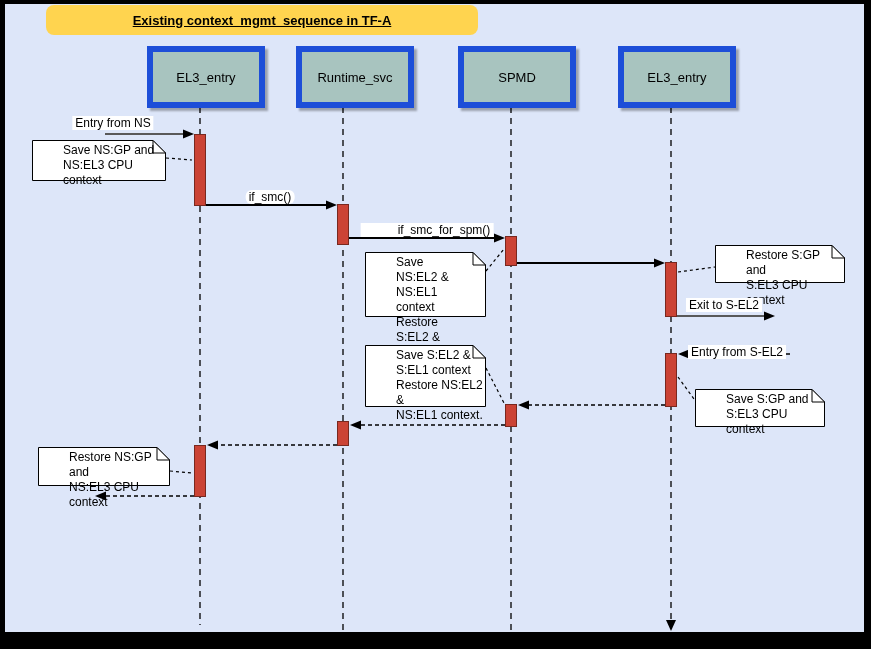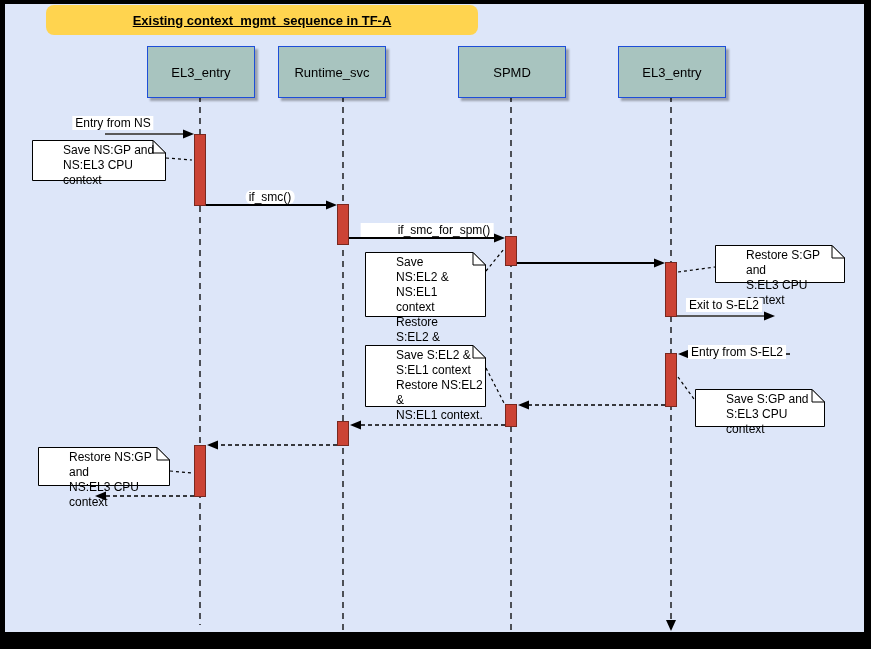--- a/index.html
+++ b/index.html
@@ -1,21 +1,21 @@
 <!DOCTYPE html>
 <html><head>
 <meta charset="utf-8">
 <style>
   html,body{margin:0;padding:0;}
   body{font-family:"Liberation Sans","DejaVu Sans",sans-serif;}
   #stage{position:relative;width:871px;height:649px;background:#000;overflow:hidden;}
   #panel{position:absolute;z-index:0;}
   #lines-svg{position:absolute;left:0;top:0;z-index:1;pointer-events:none;}
   .participant{position:absolute;z-index:2;display:flex;align-items:center;justify-content:center;
-    font-size:13px;color:#000;border:1px solid #1d4ed8;
+    font-size:13px;color:#000;border:6px solid #1d4ed8;
     box-shadow:3px 3px 2px rgba(0,0,0,0.3);}
   .activation{position:absolute;z-index:3;}
   .note{position:absolute;z-index:4;}
   .note-text{position:absolute;left:4px;top:3px;right:2px;font-size:12px;line-height:15px;
     color:#000;white-space:pre-line;margin-left:27px;}
   .msg-label{position:absolute;z-index:5;transform:translateX(-50%);font-size:12px;line-height:14px;
     color:#000;background:#fff;padding:0 3px;white-space:nowrap;}
   .title-banner{position:absolute;z-index:5;display:flex;align-items:center;justify-content:center;
     font-size:13px;font-weight:bold;color:#000;border-radius:8px;text-decoration:underline;}
 </style>
@@ -57,21 +57,21 @@
       <line x1="194" y1="496" x2="106" y2="496" stroke="#000000" stroke-width="1.3" stroke-dasharray="4,3"></line>
       <polygon points="95,496 106,491.5 106,500.5" fill="#000000"></polygon>
     </svg>
   <div class="title-banner" style="left: 46px; top: 5px; width: 432px; height: 30px; background: rgb(255, 212, 79);">Existing context_mgmt_sequence in TF-A</div>
 <div class="msg-label" style="left: 113px; top: 116px;">Entry from NS</div>
     <div class="msg-label" style="left: 270px; top: 190px; border-radius: 6px;">if_smc()</div>
     <div class="msg-label" style="left: 427px; top: 223px; padding-left: 37px;">if_smc_for_spm()</div>
     <div class="msg-label" style="left: 724px; top: 298px; text-align: center;">Exit to S-EL2</div>
     <div class="msg-label" style="left: 737px; top: 345px;">Entry from S-EL2</div>
     <div class="participant" style="left: 147px; top: 46px; width: 106px; height: 50px; background: rgb(168, 196, 191);">EL3_entry</div>
-    <div class="participant" style="left: 278px; top: 46px; width: 106px; height: 50px; background: rgb(168, 196, 191);">Runtime_svc</div>
+    <div class="participant" style="left: 296px; top: 46px; width: 106px; height: 50px; background: rgb(168, 196, 191);">Runtime_svc</div>
     <div class="participant" style="left: 458px; top: 46px; width: 106px; height: 50px; background: rgb(168, 196, 191);">SPMD</div>
     <div class="participant" style="left: 618px; top: 46px; width: 106px; height: 50px; background: rgb(168, 196, 191);">EL3_entry</div>
     <div class="activation" style="left: 194px; top: 134px; width: 12px; height: 72px; background: rgb(203, 67, 53); border: 1.5px solid rgb(120, 40, 31); box-sizing: border-box;"></div>
     <div class="activation" style="left: 337px; top: 204px; width: 12px; height: 41px; background: rgb(203, 67, 53); border: 1.5px solid rgb(120, 40, 31); box-sizing: border-box;"></div>
     <div class="activation" style="left: 505px; top: 236px; width: 12px; height: 30px; background: rgb(203, 67, 53); border: 1.5px solid rgb(120, 40, 31); box-sizing: border-box;"></div>
     <div class="activation" style="left: 665px; top: 262px; width: 12px; height: 55px; background: rgb(203, 67, 53); border: 1.5px solid rgb(120, 40, 31); box-sizing: border-box;"></div>
     <div class="activation" style="left: 665px; top: 353px; width: 12px; height: 54px; background: rgb(203, 67, 53); border: 1.5px solid rgb(120, 40, 31); box-sizing: border-box;"></div>
     <div class="activation" style="left: 505px; top: 404px; width: 12px; height: 23px; background: rgb(203, 67, 53); border: 1.5px solid rgb(120, 40, 31); box-sizing: border-box;"></div>
     <div class="activation" style="left: 337px; top: 421px; width: 12px; height: 25px; background: rgb(203, 67, 53); border: 1.5px solid rgb(120, 40, 31); box-sizing: border-box;"></div>
     <div class="activation" style="left: 194px; top: 445px; width: 12px; height: 52px; background: rgb(203, 67, 53); border: 1.5px solid rgb(120, 40, 31); box-sizing: border-box;"></div>

